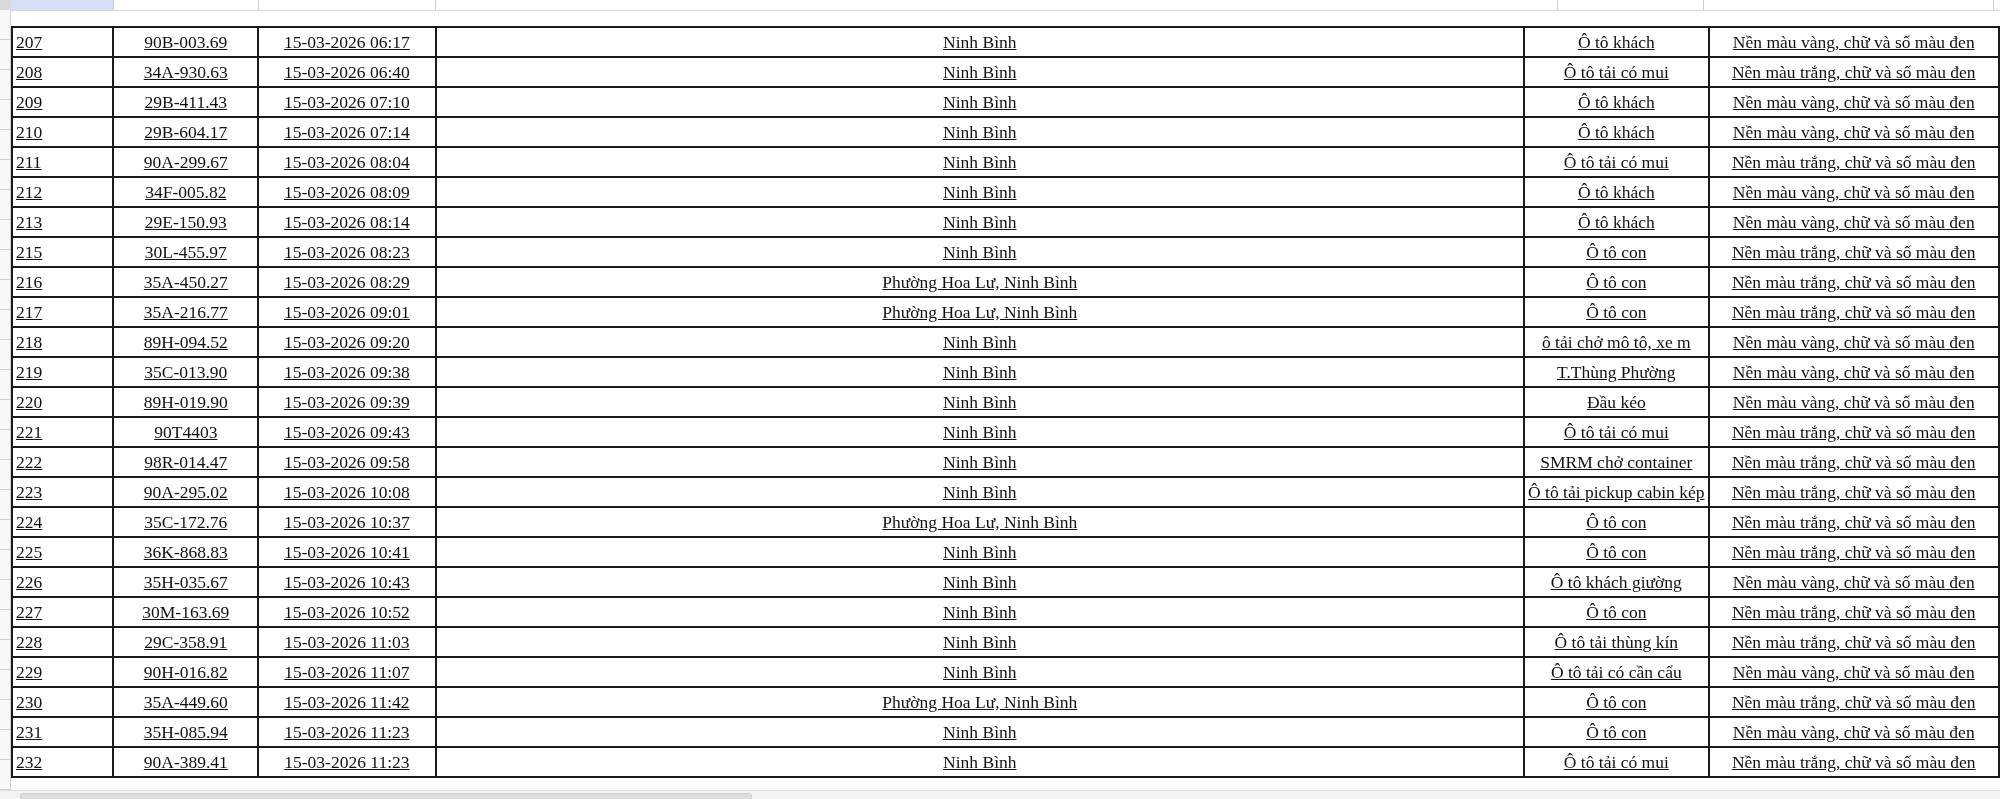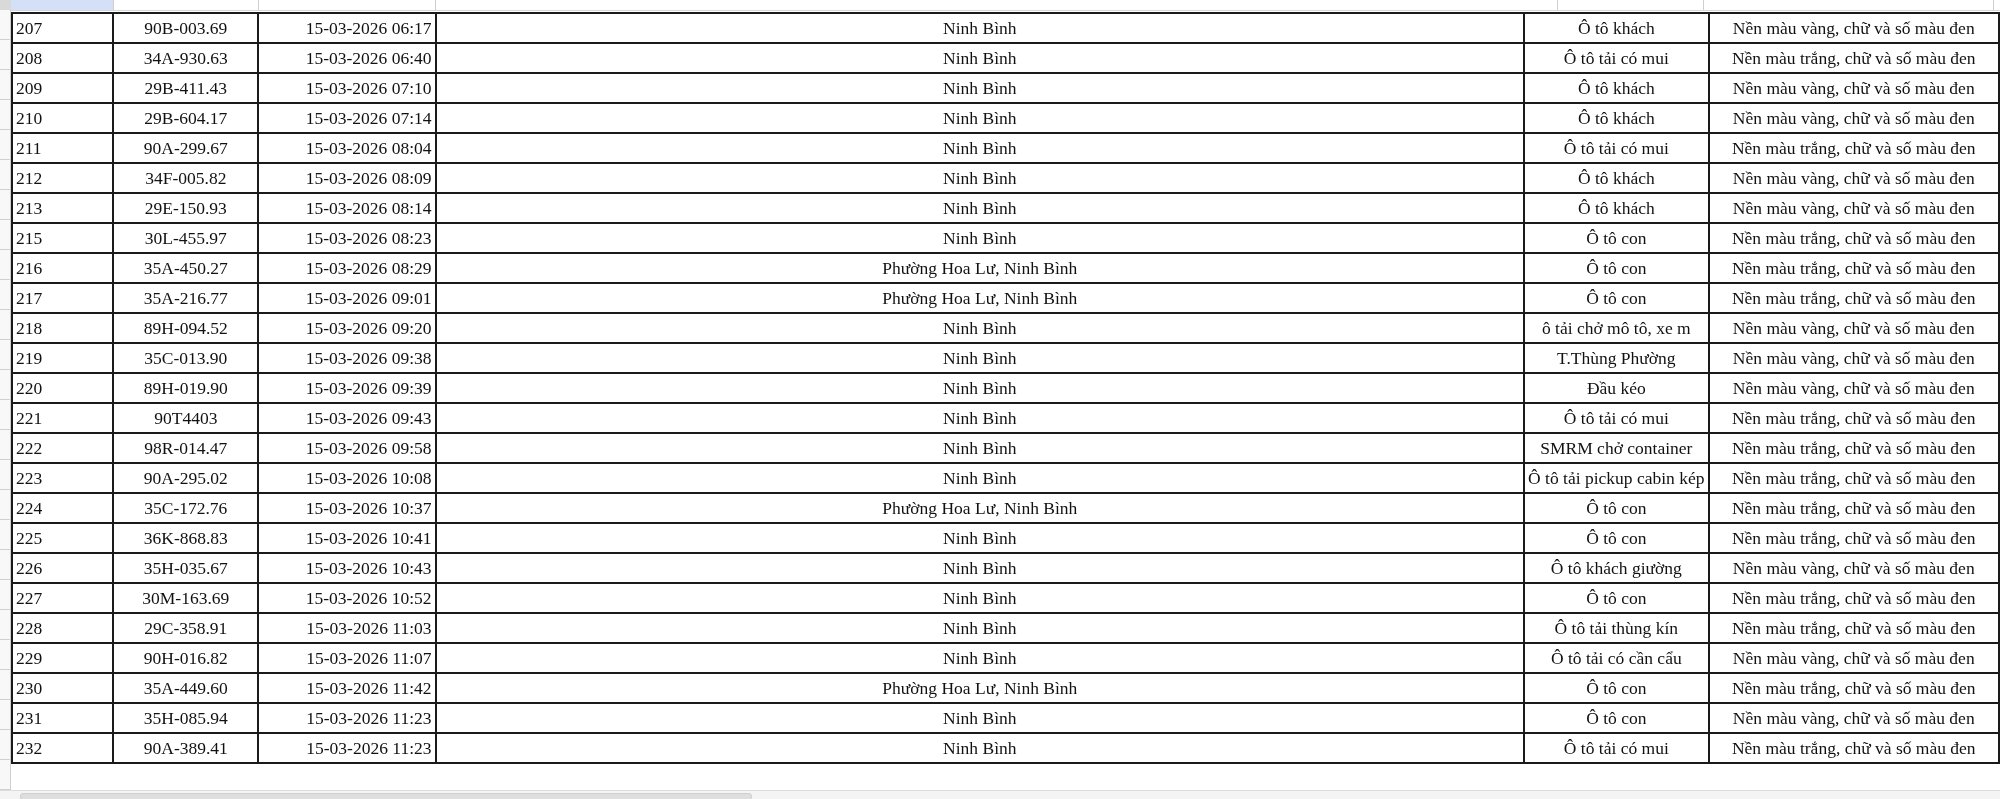--- a/index.html
+++ b/index.html
@@ -44,37 +44,38 @@
       width: 10px; height: 780px;
       background: #f8f8f8;
       border-right: 1px solid #cfcfcf;
     }
     .left-strip .tick {
       position: absolute; left: 0; width: 10px; height: 1px; background: #d0d0d0;
     }
     table.grid {
       position: absolute;
       left: 11px;
-      top: 12px;
+      top: 26px;
       border-collapse: collapse;
       table-layout: fixed;
       font-size: 17.5px;
+      text-decoration: underline;
     }
     table.grid td {
       height: 28px;
       padding: 0 3px;
       border: 2px solid #1a1a1a;
       white-space: nowrap;
       overflow: hidden;
       text-overflow: clip;
       line-height: 28px;
     }
     td.c-stt { width: 96px; text-align: left; padding-left: 26px; }
     td.c-plate { width: 139px; text-align: center; }
-    td.c-time { width: 171px; text-align: right; }
+    td.c-time { width: 171px; text-align: center; }
     td.c-place { width: 1116px; text-align: center; }
     td.c-type { width: 140px; text-align: center; }
     td.c-color { width: 284px; text-align: center; }
     td.c-type .inner {
       display: block;
       width: 100%;
       text-align: center;
       overflow: hidden;
     }
     td.c-type.clip .inner {

